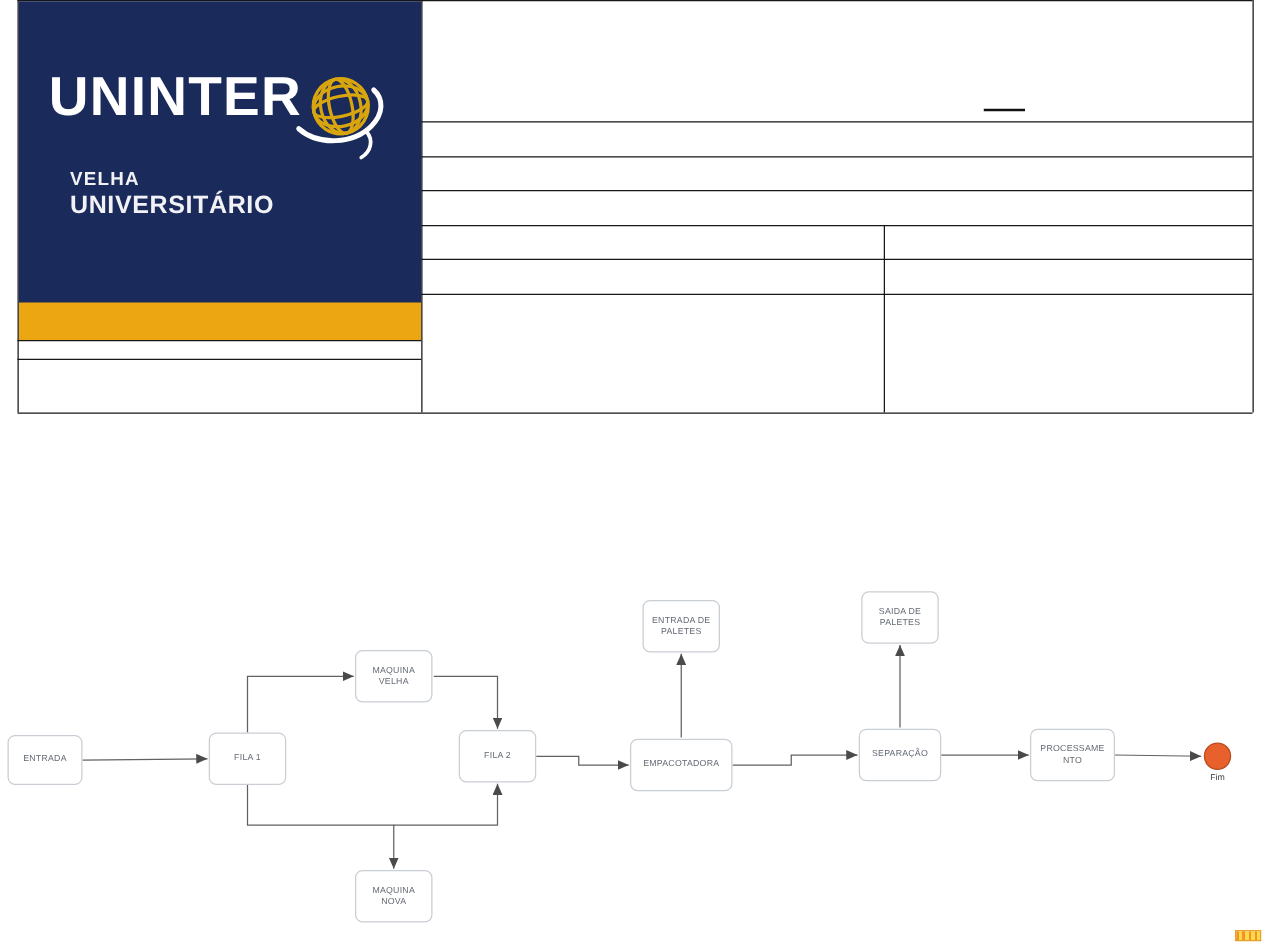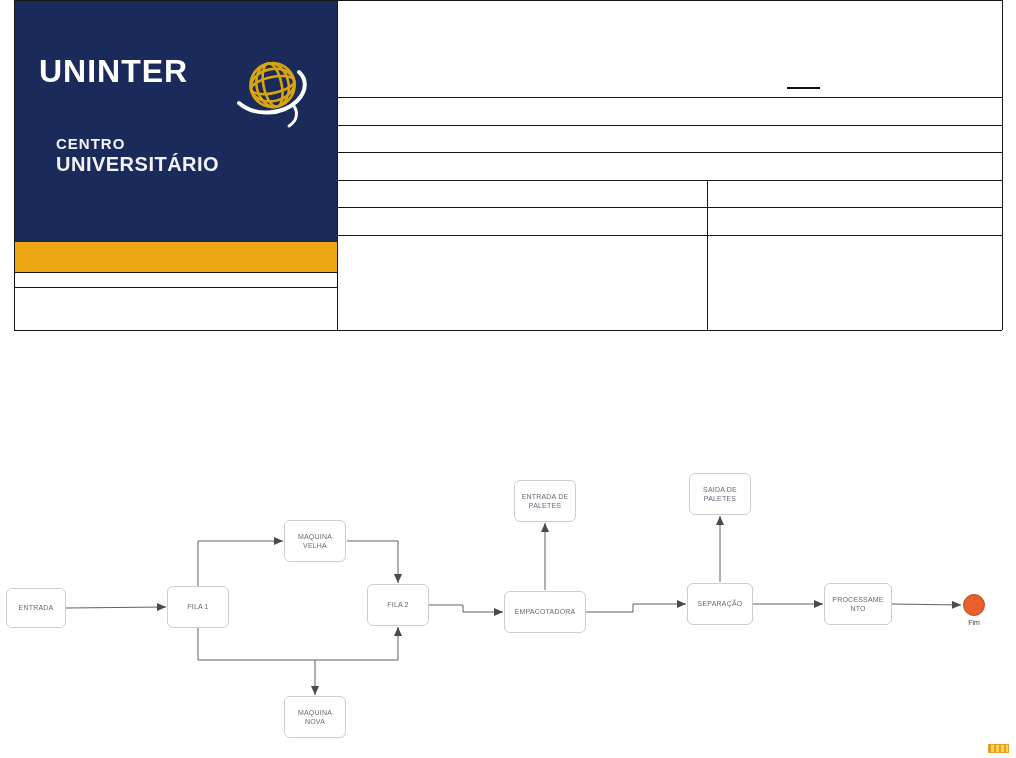--- a/index.html
+++ b/index.html
@@ -8,21 +8,21 @@
   .page { position: relative; width: 1016px; height: 758px; background: #fff; }
 
   
   .hl { position: absolute; height: 1px; background: #161616; }
   .vl { position: absolute; width: 1px; background: #161616; }
 
   
   .logo-cell { position: absolute; left: 15px; top: 1px; width: 322px; height: 271px;
                background: #1a2a5a; overflow: hidden; }
   .brand { position: absolute; left: 24px; top: 52px; color: #ffffff;
-           font-size: 32px; font-weight: bold; letter-spacing: 1px; }
+           font-size: 44px; font-weight: bold; letter-spacing: 1px; }
   .globe { position: absolute; left: 216px; top: 46px; }
   .sub1 { position: absolute; left: 41px; top: 134px; color: #f2f2f6;
           font-size: 15px; font-weight: bold; letter-spacing: 1px; }
   .sub2 { position: absolute; left: 41px; top: 152px; color: #f2f2f6;
           font-size: 20px; font-weight: bold; letter-spacing: 0.5px; }
   .stripe { position: absolute; left: 0; bottom: 0; width: 100%; height: 30px;
             background: #eba612; }
 
   .blank-underline { position: absolute; left: 787px; top: 87px; width: 33px;
                      height: 2px; background: #111; }
@@ -73,21 +73,21 @@
         <g transform="rotate(-12 42 40)" stroke="#d9a50f" stroke-width="2.6" fill="none">
           <circle cx="42" cy="38" r="22"></circle>
           <ellipse cx="42" cy="38" rx="9" ry="22"></ellipse>
           <ellipse cx="42" cy="38" rx="16" ry="22"></ellipse>
           <ellipse cx="42" cy="38" rx="22" ry="8"></ellipse>
           <ellipse cx="42" cy="38" rx="22" ry="16"></ellipse>
         </g>
         <path d="M8,56 C24,70 52,68 66,54 C76,44 76,32 68,25" stroke="#ffffff" stroke-width="4" fill="none" stroke-linecap="round"></path>
         <path d="M62,58 C68,65 66,74 58,79" stroke="#ffffff" stroke-width="3" fill="none" stroke-linecap="round"></path>
       </svg>
-      <div class="sub1">CENTRO</div>
+      <div class="sub1">VELHA</div>
       <div class="sub2">UNIVERSITÁRIO</div>
       <div class="stripe"></div>
     </div>
 
     <div class="blank-underline"></div>
   </div>
 
   <div>
     <svg class="edges" viewBox="0 0 1016 758">
       <defs>

